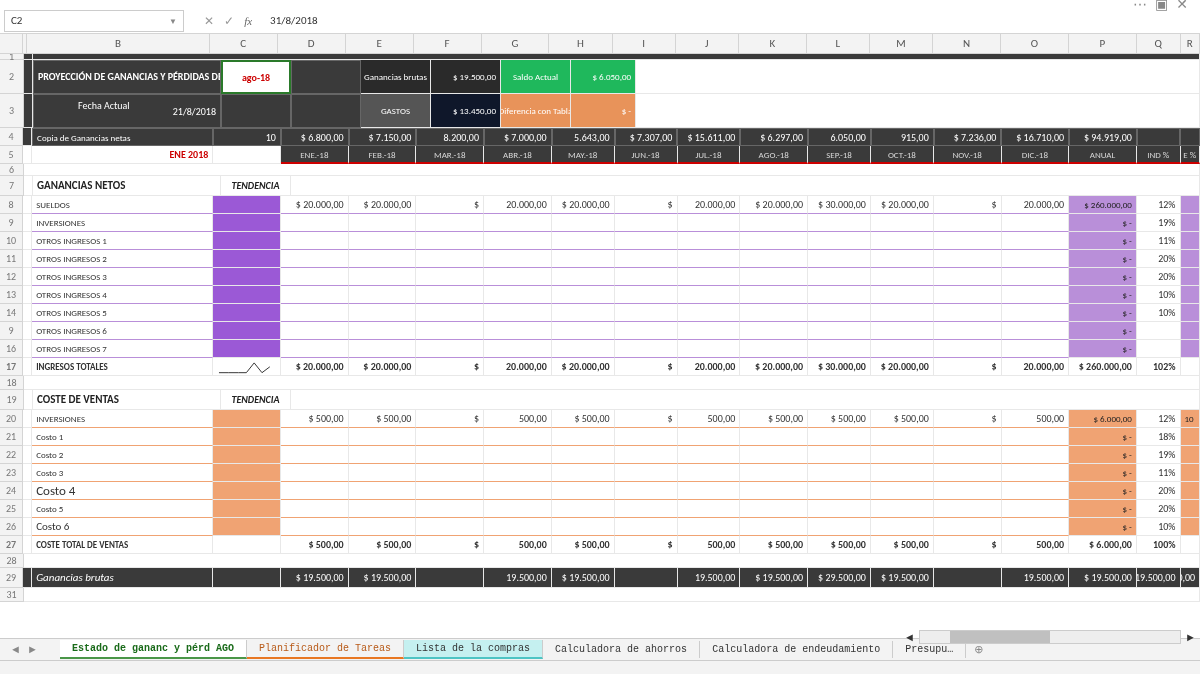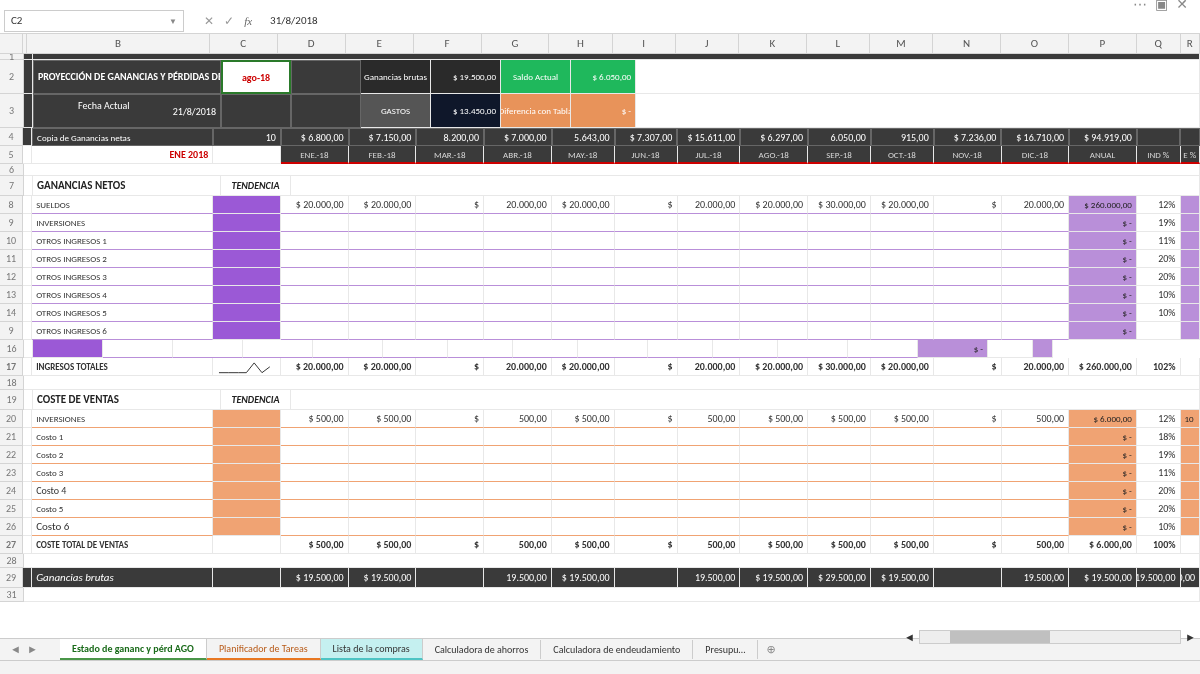--- a/index.html
+++ b/index.html
@@ -60,21 +60,21 @@
 .orange-spark { background: #f0a373; }
 .purple-annual { background: #b98fd9; color: #222; font-size: 9px; }
 .orange-annual { background: #f0a373; color: #222; font-size: 9px; }
 .row-underline-purple { border-bottom: 1px solid #b98fd9; }
 .row-underline-orange { border-bottom: 1px solid #f0a373; }
 .bold-row { font-weight: bold; }
 .ganancias-row { background: #3a3a3a; color: #fff; }
 
 .sheet-tabs { position: absolute; bottom: 14px; left: 0; right: 0; height: 22px; background: #f3f3f3; border-top: 1px solid #ccc; display: flex; align-items: center; font-size: 11px; }
 .tab-nav { width: 60px; display: flex; gap: 6px; padding-left: 10px; color: #888; }
-.sheet-tab { padding: 3px 12px; border-right: 1px solid #ccc; background: #f3f3f3; cursor: default; font-size: 10px; }
+.sheet-tab { padding: 3px 12px; border-right: 1px solid #ccc; background: #f3f3f3; cursor: default; font-size: 10px; font-family: Liberation Mono, monospace; }
 .sheet-tab.active { background: #fff; border-bottom: 2px solid #4a9648; color: #1a6b1a; font-weight: bold; }
 .sheet-tab.orange { border-bottom: 2px solid #e87722; color: #b85a18; }
 .sheet-tab.cyan { border-bottom: 2px solid #4dc4c4; background: #c5f0f0; }
 .tab-add { padding: 0 8px; color: #888; }
 
 .status-bar { position: absolute; bottom: 0; left: 0; right: 0; height: 14px; background: #f3f3f3; border-top: 1px solid #ccc; }
 
 .hscroll { position: absolute; bottom: 14px; right: 0; width: 300px; height: 18px; display: flex; align-items: center; }
 .hscroll .track { flex: 1; height: 14px; background: #eee; border: 1px solid #ccc; position: relative; }
 .hscroll .thumb { position: absolute; left: 30px; width: 100px; height: 100%; background: #c0c0c0; }
@@ -381,20 +381,21 @@
       <div class="cell w-M r row-underline-purple"></div>
       <div class="cell w-N r row-underline-purple"></div>
       <div class="cell w-O r row-underline-purple"></div>
     <div class="cell w-P r purple-annual">$   -</div>
     <div class="cell w-Q r"></div>
     <div class="cell w-R purple-annual"></div>
   </div>
     <div class="grid-row" style="height:18px">
     <div class="row-num">16</div>
     <div class="cell" style="width:4px"></div>
+    <div class="cell w-B row-underline-purple" style="font-size:9px">OTROS INGRESOS 7</div>
     <div class="cell w-C purple-spark"></div>
     <div class="cell w-D r row-underline-purple"></div>
       <div class="cell w-E r row-underline-purple"></div>
       <div class="cell w-F r row-underline-purple"></div>
       <div class="cell w-G r row-underline-purple"></div>
       <div class="cell w-H r row-underline-purple"></div>
       <div class="cell w-I r row-underline-purple"></div>
       <div class="cell w-J r row-underline-purple"></div>
       <div class="cell w-K r row-underline-purple"></div>
       <div class="cell w-L r row-underline-purple"></div>
@@ -511,21 +512,21 @@
       <div class="cell w-M r row-underline-orange"></div>
       <div class="cell w-N r row-underline-orange"></div>
       <div class="cell w-O r row-underline-orange"></div>
     <div class="cell w-P r orange-annual">$   -</div>
     <div class="cell w-Q r">11%</div>
     <div class="cell w-R orange-annual"></div>
   </div>
     <div class="grid-row" style="height:18px">
     <div class="row-num">24</div>
     <div class="cell" style="width:4px"></div>
-    <div class="cell w-B row-underline-orange" style="font-size:10px">Costo 4</div>
+    <div class="cell w-B row-underline-orange" style="font-size:13px">Costo 4</div>
     <div class="cell w-C orange-spark"></div>
     <div class="cell w-D r row-underline-orange"></div>
       <div class="cell w-E r row-underline-orange"></div>
       <div class="cell w-F r row-underline-orange"></div>
       <div class="cell w-G r row-underline-orange"></div>
       <div class="cell w-H r row-underline-orange"></div>
       <div class="cell w-I r row-underline-orange"></div>
       <div class="cell w-J r row-underline-orange"></div>
       <div class="cell w-K r row-underline-orange"></div>
       <div class="cell w-L r row-underline-orange"></div>

